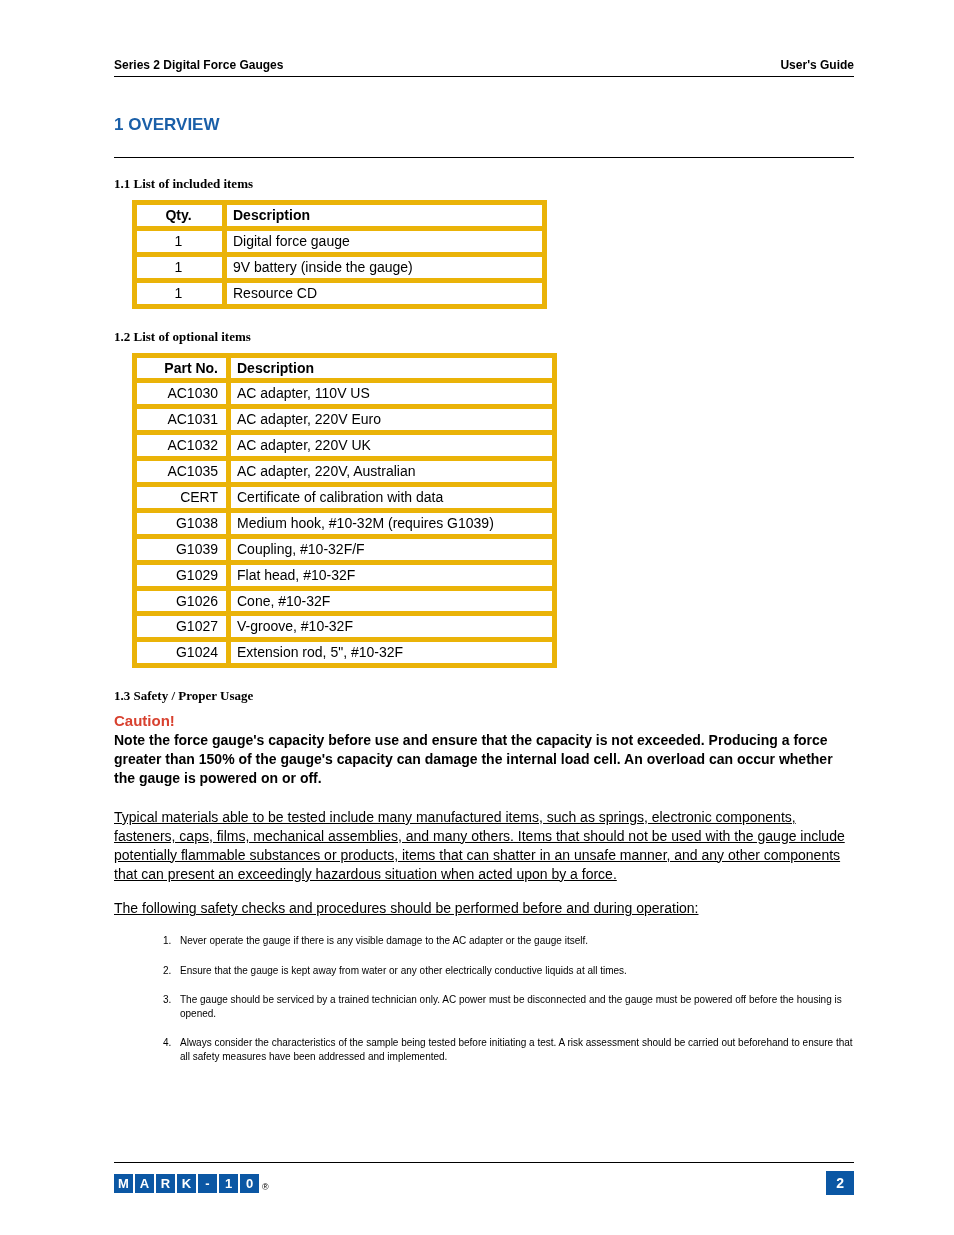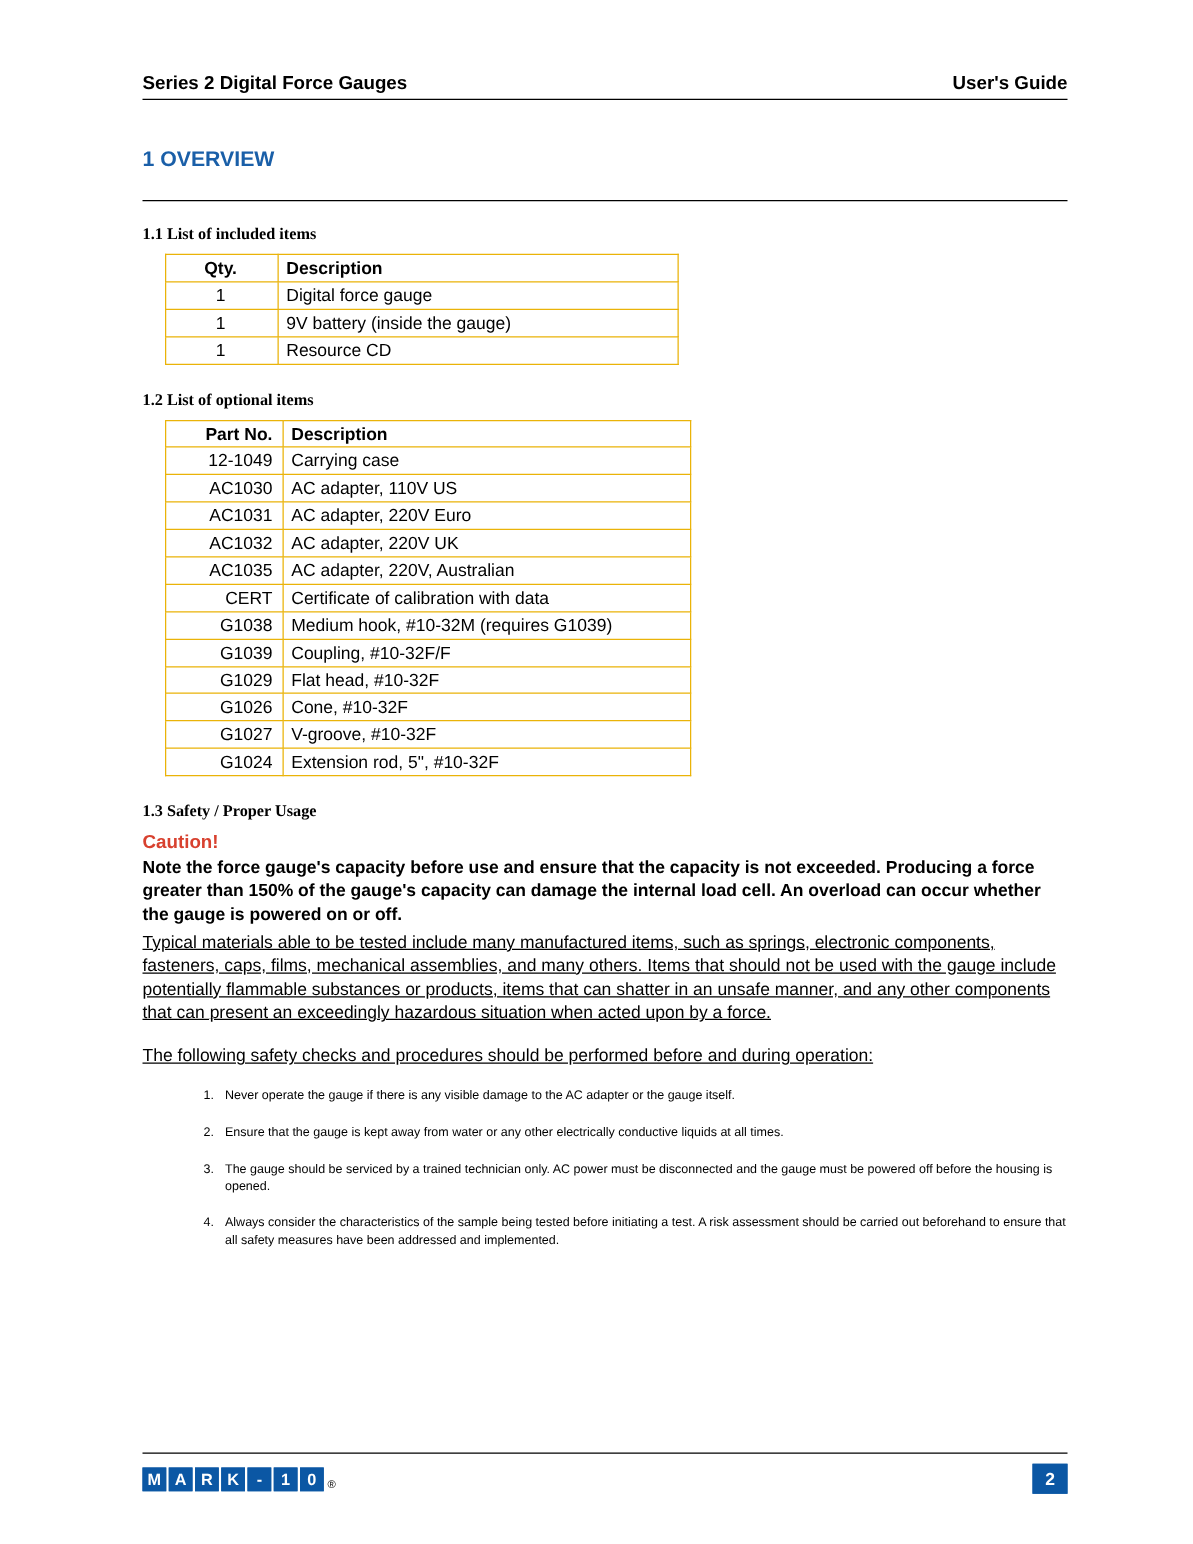--- a/index.html
+++ b/index.html
@@ -15,21 +15,21 @@
     position: absolute;
     left: 114px;
     right: 100px;
     top: 58px;
     bottom: 50px;
   }
   .topbar {
     display: flex;
     justify-content: space-between;
     font-weight: bold;
-    font-size: 15px;
+    font-size: 12px;
     padding-bottom: 4px;
     border-bottom: 1.5px solid #000;
     margin-bottom: 38px;
   }
   .section-title {
     color: #1a5fa8;
     font-weight: bold;
     font-size: 17px;
     padding-bottom: 22px;
     border-bottom: 1.5px solid #000;
@@ -41,21 +41,21 @@
     margin-bottom: 8px;
     font-family: Liberation Serif, serif;
   }
   .tbl {
     border-collapse: collapse;
     font-size: 14px;
     margin-left: 18px;
     margin-bottom: 20px;
   }
   .tbl th, .tbl td {
-    border: 1px solid #eab308;
+    border: 5px solid #eab308;
     padding: 1px 8px 1px 6px;
     text-align: left;
     vertical-align: top;
     line-height: 1.35;
   }
   .tbl th { font-weight: bold; }
   .tbl1 .col-qty { width: 90px; text-align: center; }
   .tbl1 .col-desc { width: 320px; }
   .tbl2 .col-part { width: 94px; text-align: right; }
   .tbl2 .col-desc { width: 326px; }
@@ -63,21 +63,21 @@
     color: #d8412f;
     font-weight: bold;
     font-size: 15px;
     margin-top: 6px;
     margin-bottom: 2px;
   }
   .bold-para {
     font-weight: bold;
     font-size: 14px;
     line-height: 1.35;
-    margin-bottom: 3px;
+    margin-bottom: 20px;
   }
   .para {
     font-size: 14px;
     line-height: 1.35;
     margin-bottom: 16px;
     text-decoration: underline;
   }
   ol.safety {
     font-size: 10px;
     line-height: 1.35;
@@ -171,24 +171,20 @@
 
   <div class="subhead">1.2  List of optional items</div>
   <table class="tbl tbl2">
     <thead>
       <tr>
         <th class="col-part">Part No.</th>
         <th class="col-desc">Description</th>
       </tr>
     </thead>
     <tbody id="tbl2-body">
-        <tr>
-          <td class="col-part">12-1049</td>
-          <td class="col-desc">Carrying case</td>
-        </tr>
         <tr>
           <td class="col-part">AC1030</td>
           <td class="col-desc">AC adapter, 110V US</td>
         </tr>
         <tr>
           <td class="col-part">AC1031</td>
           <td class="col-desc">AC adapter, 220V Euro</td>
         </tr>
         <tr>
           <td class="col-part">AC1032</td>

